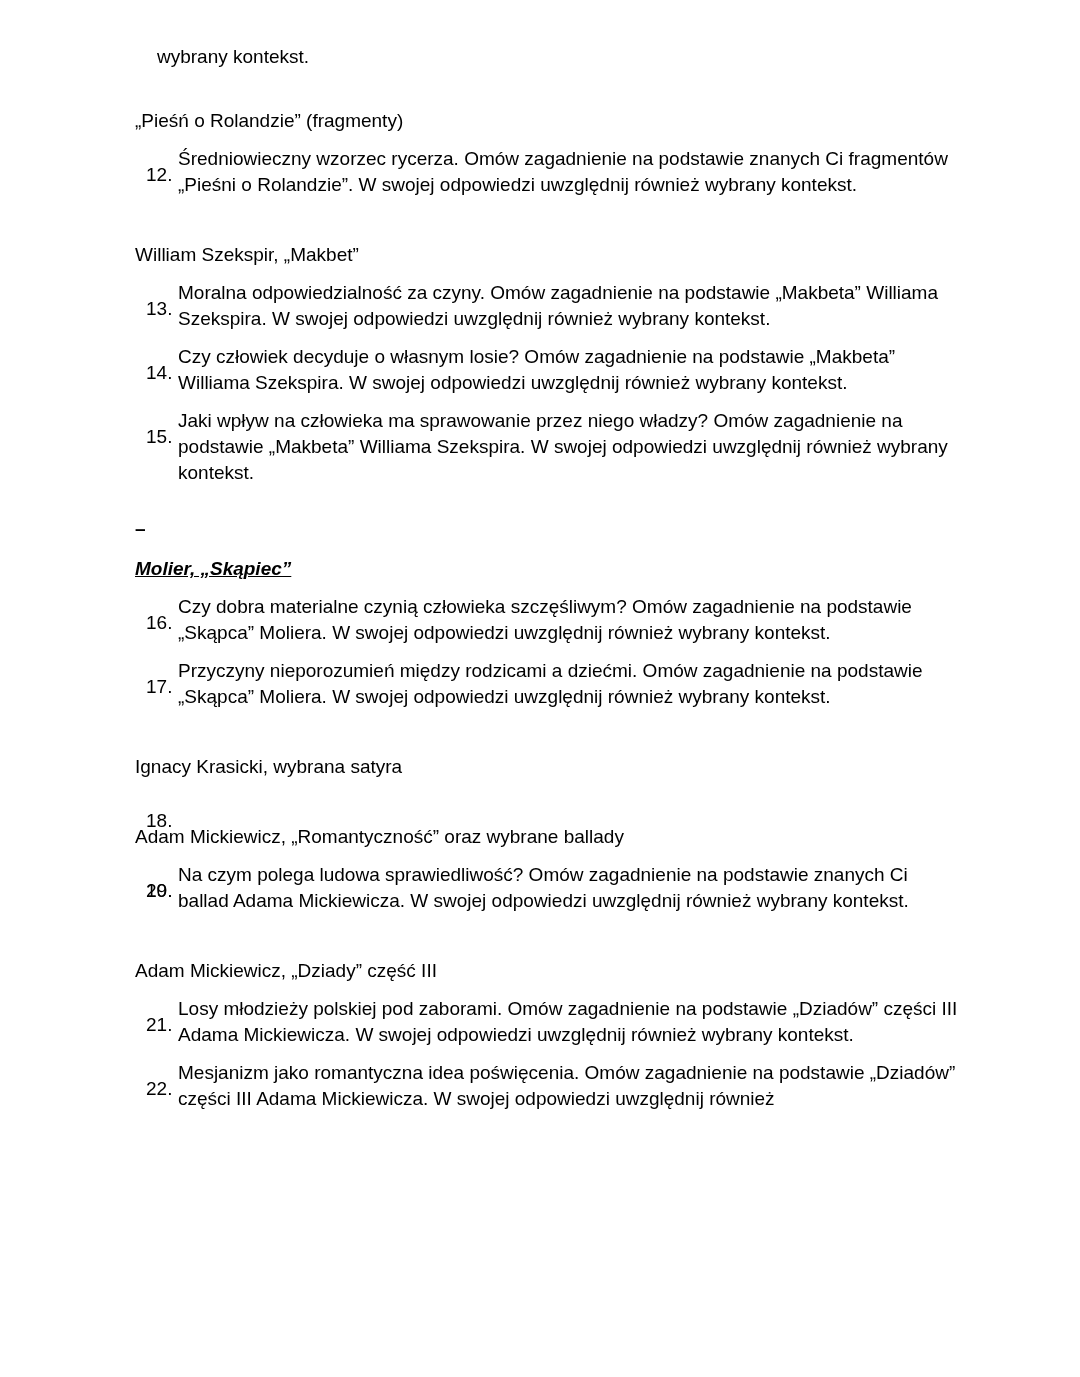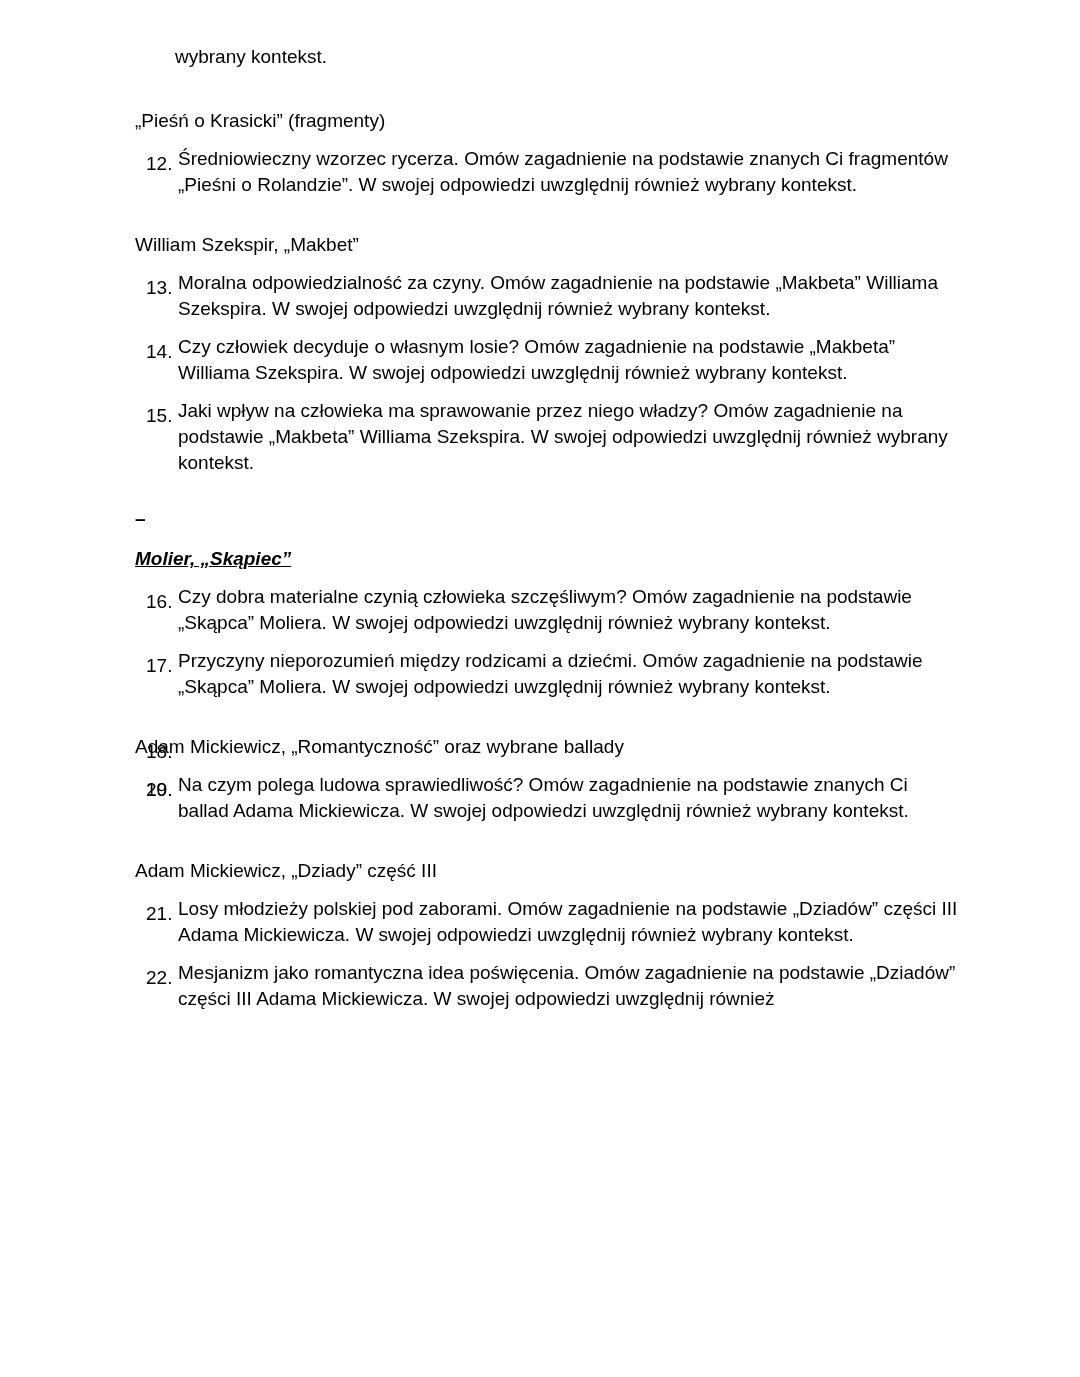--- a/index.html
+++ b/index.html
@@ -12,24 +12,24 @@
   .page {
     width: 1080px;
     min-height: 1377px;
     box-sizing: border-box;
     padding: 44px 118px 40px 135px;
     background: #ffffff;
     font-size: 19px;
     line-height: 26px;
   }
   .top-fragment {
-    margin: 0 0 0 40px;
+    margin: 0 0 0 22px;
   }
   .section {
-    margin-top: 34px;
+    margin-top: 44px;
   }
   #sections .section:first-child {
     margin-top: 38px;
   }
   #sections .section.has-dash {
     margin-top: 30px;
   }
   .stray-dash {
     font-weight: bold;
     margin: 0 0 14px 0;
@@ -47,46 +47,47 @@
     text-decoration: underline;
   }
   .q-item {
     position: relative;
     padding-left: 43px;
     margin-top: 12px;
   }
   .q-num {
     position: absolute;
     left: 11px;
-    top: 5px;
+    top: 16px;
   }
 </style>
 </head>
 <body>
 
 <main class="page">
   <p class="top-fragment">wybrany kontekst.</p>
   <div id="sections">
       <section class="section">
-        <h2 class="section-heading">„Pieśń o Krasicki” (fragmenty)</h2>
+        <h2 class="section-heading">„Pieśń o Rolandzie” (fragmenty)</h2>
         <div class="q-item"><span class="q-num">12.</span><span class="q-text">Średniowieczny wzorzec rycerza. Omów zagadnienie na podstawie znanych Ci fragmentów „Pieśni o Rolandzie”. W swojej odpowiedzi uwzględnij również wybrany kontekst.</span></div>
       </section>
       <section class="section">
         <h2 class="section-heading">William Szekspir, „Makbet”</h2>
         <div class="q-item"><span class="q-num">13.</span><span class="q-text">Moralna odpowiedzialność za czyny. Omów zagadnienie na podstawie „Makbeta” Williama Szekspira. W swojej odpowiedzi uwzględnij również wybrany kontekst.</span></div>
         <div class="q-item"><span class="q-num">14.</span><span class="q-text">Czy człowiek decyduje o własnym losie? Omów zagadnienie na podstawie „Makbeta” Williama Szekspira. W swojej odpowiedzi uwzględnij również wybrany kontekst.</span></div>
         <div class="q-item"><span class="q-num">15.</span><span class="q-text">Jaki wpływ na człowieka ma sprawowanie przez niego władzy? Omów zagadnienie na podstawie „Makbeta” Williama Szekspira. W swojej odpowiedzi uwzględnij również wybrany kontekst.</span></div>
       </section>
       <section class="section has-dash">
         <div class="stray-dash">–</div>
         <h2 class="section-heading emphasis">Molier, „Skąpiec”</h2>
         <div class="q-item"><span class="q-num">16.</span><span class="q-text">Czy dobra materialne czynią człowieka szczęśliwym? Omów zagadnienie na podstawie „Skąpca” Moliera. W swojej odpowiedzi uwzględnij również wybrany kontekst.</span></div>
         <div class="q-item"><span class="q-num">17.</span><span class="q-text">Przyczyny nieporozumień między rodzicami a dziećmi. Omów zagadnienie na podstawie „Skąpca” Moliera. W swojej odpowiedzi uwzględnij również wybrany kontekst.</span></div>
       </section>
       <section class="section">
+        <h2 class="section-heading">Ignacy Krasicki, wybrana satyra</h2>
         <div class="q-item"><span class="q-num">18.</span></div>
       </section>
       <section class="section">
         <h2 class="section-heading">Adam Mickiewicz, „Romantyczność” oraz wybrane ballady</h2>
         <div class="q-item"><span class="q-num">19.</span></div>
         <div class="q-item"><span class="q-num">20.</span><span class="q-text">Na czym polega ludowa sprawiedliwość? Omów zagadnienie na podstawie znanych Ci ballad Adama Mickiewicza. W swojej odpowiedzi uwzględnij również wybrany kontekst.</span></div>
       </section>
       <section class="section">
         <h2 class="section-heading">Adam Mickiewicz, „Dziady” część III</h2>
         <div class="q-item"><span class="q-num">21.</span><span class="q-text">Losy młodzieży polskiej pod zaborami. Omów zagadnienie na podstawie „Dziadów” części III Adama Mickiewicza. W swojej odpowiedzi uwzględnij również wybrany kontekst.</span></div>

